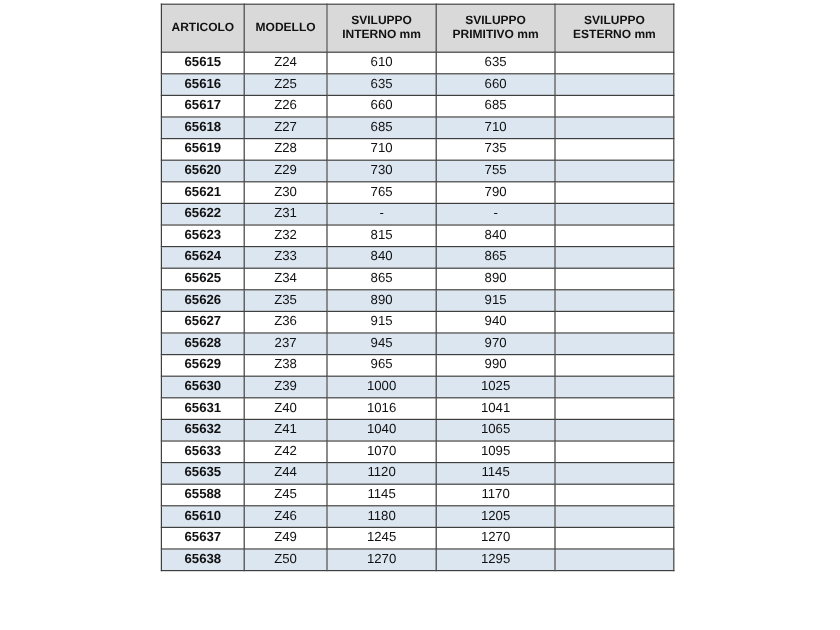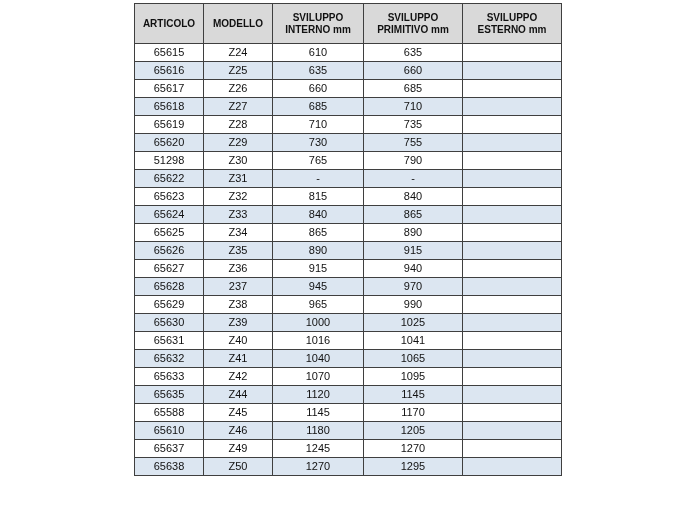--- a/index.html
+++ b/index.html
@@ -44,21 +44,21 @@
     padding: 2px 3px;
     color: #111;
   }
   .catalog td {
     font-size: 11px;
     height: 17px;
     line-height: 17px;
     color: #111;
     background: #ffffff;
   }
-  .catalog td.articolo { font-weight: normal; margin-top: 13px; }
+  .catalog td.articolo { font-weight: bold; margin-top: 13px; }
   .catalog tbody tr:nth-child(even) td { background: var(--alt-bg); }
   col.c-articolo  { width: 69px; }
   col.c-modello   { width: 69px; }
   col.c-interno   { width: 91px; }
   col.c-primitivo { width: 99px; }
   col.c-esterno   { width: 99px; }
 </style>
 </head>
 <body>
 
@@ -117,21 +117,21 @@
           <td class="esterno"></td>
         </tr>
         <tr>
           <td class="articolo">65620</td>
           <td class="modello">Z29</td>
           <td class="interno">730</td>
           <td class="primitivo">755</td>
           <td class="esterno"></td>
         </tr>
         <tr>
-          <td class="articolo">51298</td>
+          <td class="articolo">65621</td>
           <td class="modello">Z30</td>
           <td class="interno">765</td>
           <td class="primitivo">790</td>
           <td class="esterno"></td>
         </tr>
         <tr>
           <td class="articolo">65622</td>
           <td class="modello">Z31</td>
           <td class="interno">-</td>
           <td class="primitivo">-</td>

